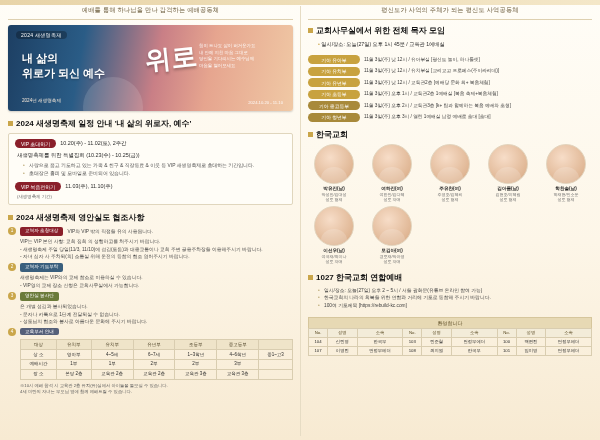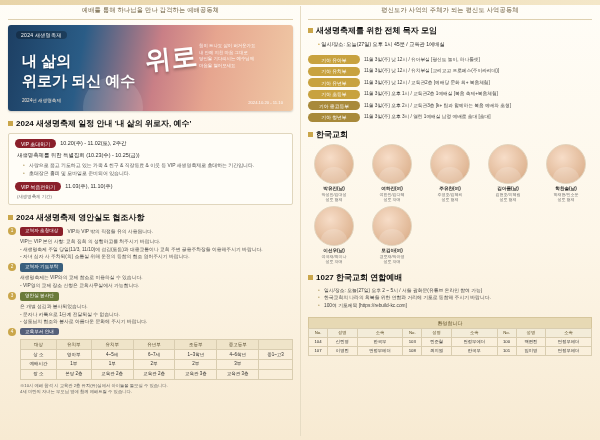--- a/index.html
+++ b/index.html
@@ -23,21 +23,21 @@
     text-align:center;font-size:6.2px;color:#6a5a3a;letter-spacing:.2px;
     padding-bottom:4px;border-bottom:1px solid #ded0b0;margin-bottom:5px;
   }
 
   
   .banner{position:relative;height:86px;border-radius:3px;overflow:hidden;
     background:linear-gradient(100deg,#1d3f63 0%,#2a5c86 26%,#c97f86 52%,#e6a58f 70%,#f0c9a5 100%);
     box-shadow:0 1px 2px rgba(0,0,0,.18);margin-bottom:7px;}
   .banner .bdate{position:absolute;left:8px;top:6px;font-size:5px;color:#fff;
     background:rgba(0,0,0,.28);padding:1px 5px;border-radius:7px;letter-spacing:.3px;}
-  .banner .bmain{position:absolute;left:14px;top:26px;color:#fff;font-size:15px;line-height:1.35;
+  .banner .bmain{position:absolute;left:14px;top:26px;color:#fff;font-size:11px;line-height:1.35;
     font-weight:bold;text-shadow:0 1px 2px rgba(0,0,0,.35);}
   .banner .bsub{position:absolute;left:14px;bottom:8px;color:#f3e6d8;font-size:4.6px;}
   .banner .bbig{position:absolute;right:96px;top:16px;color:#fff;font-size:26px;font-weight:bold;
     transform:rotate(-6deg);text-shadow:0 2px 3px rgba(0,0,0,.3);font-family:"Liberation Serif",serif;}
   .banner .bright{position:absolute;right:8px;top:18px;width:86px;color:#fff;font-size:4.4px;
     line-height:1.5;text-align:left;opacity:.95;}
   .banner .bfoot{position:absolute;right:10px;bottom:6px;color:#fff;font-size:4.2px;opacity:.9;}
   .banner .circ{position:absolute;right:150px;bottom:-26px;width:60px;height:60px;border-radius:50%;
     background:rgba(255,255,255,.13);}
 
@@ -236,21 +236,21 @@
       </div>
     </div>
   </div>
 
   <div class="col col-right">
     <div class="col-head">평신도가 사역의 주체가 되는 평신도 사역공동체</div>
 
     <div class="sec-wrap">
       <h2 class="sec">
         <span class="sq"></span>
-        <span>새생명축제를 위한 전체 목자 모임</span>
+        <span>교회사무실에서 위한 전체 목자 모임</span>
       </h2>
       <div class="rline">
         <span class="dot">•</span>
         <span>일시/장소: 오늘(27일) 오후 1시 45분 / 교육관 1예배실</span>
       </div>
     </div>
 
     <div class="sec-wrap">
       <div class="sched">
         <div class="schedrow">

